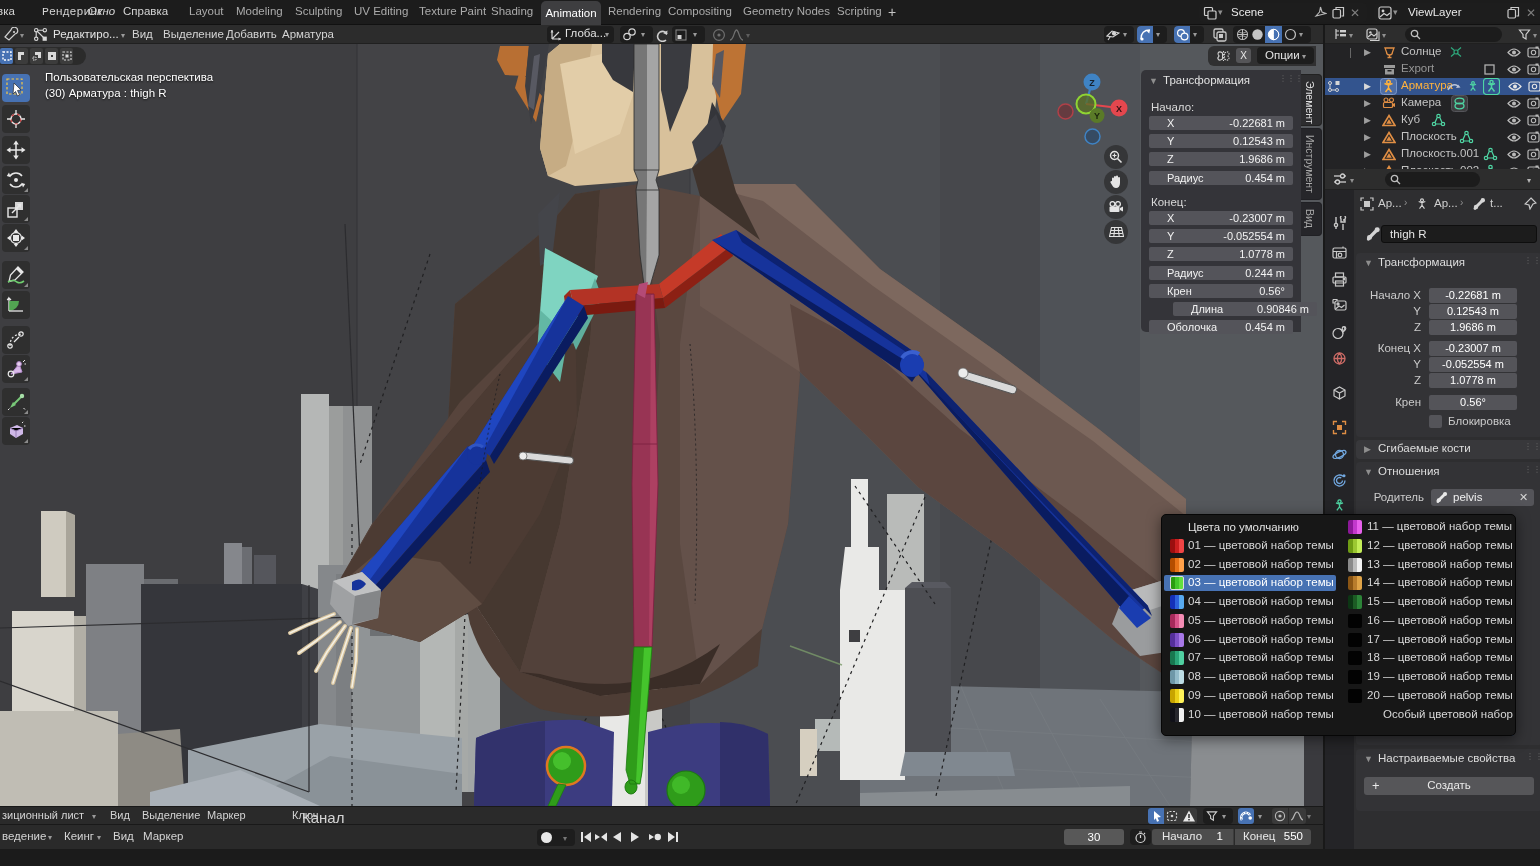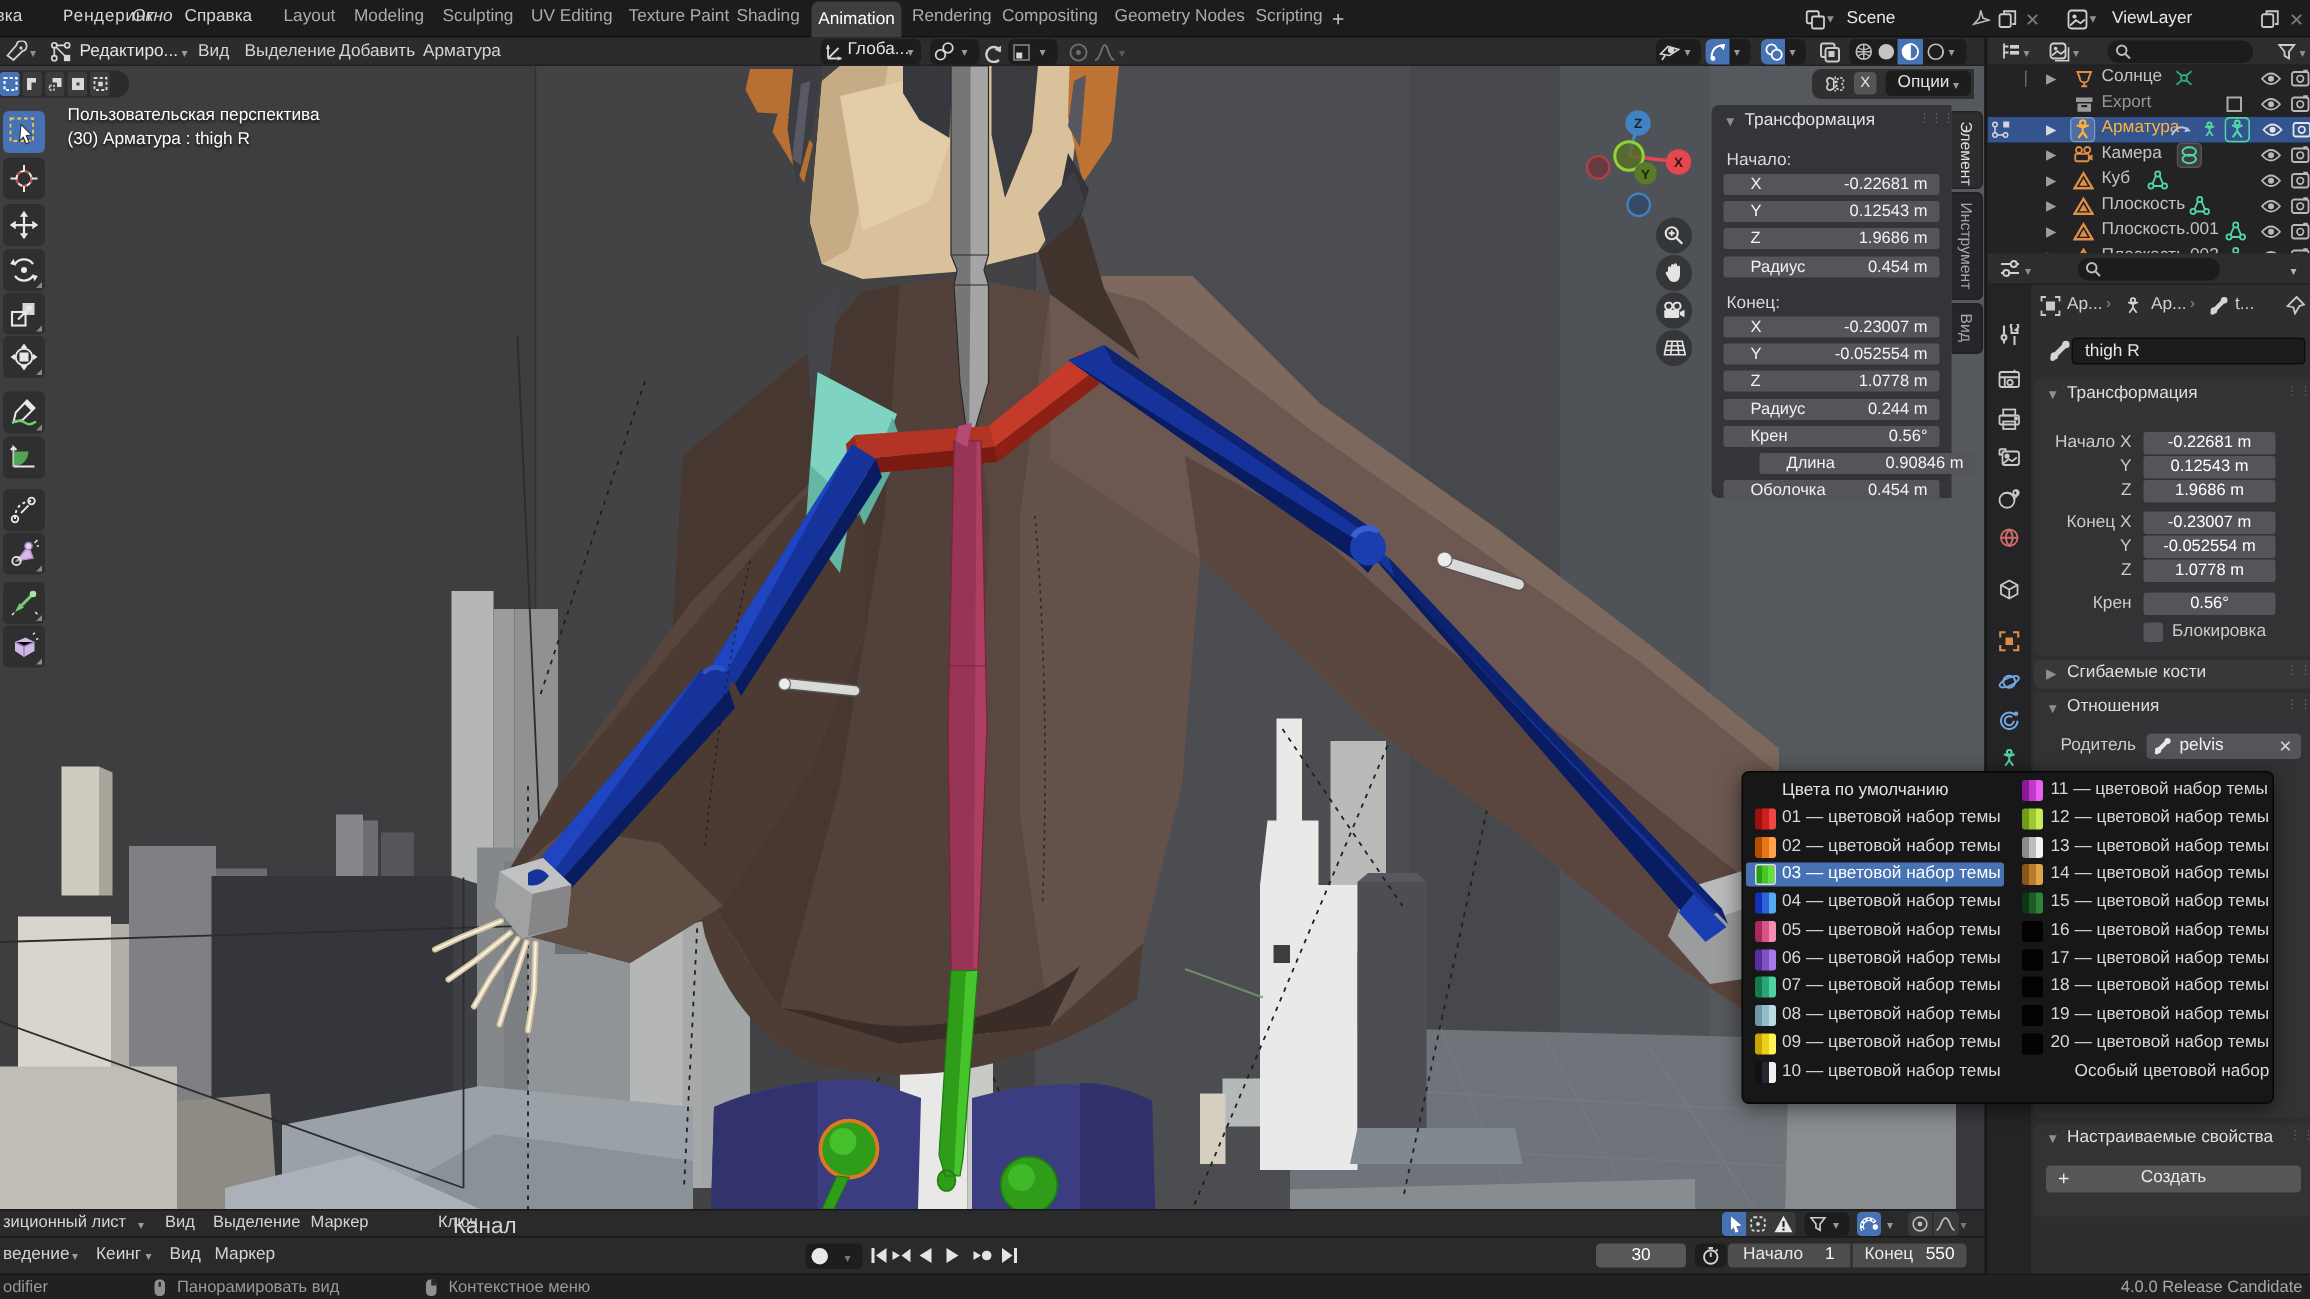--- a/index.html
+++ b/index.html
@@ -696,34 +696,20 @@
     <div class="abs" style="left:1152px;top:4px;width:82px;height:16px;background:#4d4d4d;border-radius:3px 0 0 3px;border-right:1px solid #3c3c3c;">
       <span class="abs" style="left:10px;top:1px;color:#e8e8e8;">Начало</span>
       <span class="abs" style="right:10px;top:1px;color:#fff;">1</span>
     </div>
     <div class="abs" style="left:1235px;top:4px;width:76px;height:16px;background:#4d4d4d;border-radius:0 3px 3px 0;">
       <span class="abs" style="left:8px;top:1px;color:#e8e8e8;">Конец</span>
       <span class="abs" style="right:8px;top:1px;color:#fff;">550</span>
     </div>
   </div>
 
-  <div class="abs" id="status" style="left:0;top:849px;width:1540px;height:17px;background:#212121;border-top:1px solid #161616;font-size:11px;color:#999999;">
-    <span class="abs" style="left:2px;top:2px;">odifier</span>
-    <svg class="abs" style="left:102px;top:2px;" width="9" height="13" viewBox="0 0 9 13">
-        <rect x="1" y="1" width="7" height="11" rx="3" fill="#8f8f8f"></rect>
-        <rect x="3.7" y="2.5" width="1.6" height="3.5" rx="0.8" fill="#2a2a2a"></rect>
-      </svg>
-    <span class="abs" style="left:118px;top:2px;">Панорамировать вид</span>
-    <svg class="abs" style="left:283px;top:2px;" width="9" height="13" viewBox="0 0 9 13">
-        <rect x="1" y="1" width="7" height="11" rx="3" fill="#8f8f8f"></rect>
-        <path d="M4.5 1 v4 h3.5 v-2 a3 3 0 0 0 -3.5 -2" fill="#2a2a2a"></path>
-      </svg>
-    <span class="abs" style="left:299px;top:2px;">Контекстное меню</span>
-    <span class="abs" style="right:5px;top:2px;color:#a8a8a8;">4.0.0 Release Candidate</span>
-  </div>
 
   <div class="abs" id="outliner" style="left:1323px;top:25px;width:217px;height:144px;background:#28282a;border-left:2px solid #191919;overflow:hidden;font-size:11.5px;color:#c3c3c3;">
     <div class="abs" style="left:0;top:0;width:217px;height:19px;background:#2d2d2d;border-bottom:1px solid #202020;">
       <svg class="abs" style="left:9px;top:3px;" width="14" height="13" viewBox="0 0 14 13">
           <path d="M2 1 v10 M2 3 h3 M2 7 h3" stroke="#cecece" stroke-width="1.2" fill="none"></path>
           <rect x="6" y="2" width="6" height="2.4" fill="#cecece"></rect>
           <rect x="6" y="6" width="6" height="2.4" fill="#cecece"></rect>
         </svg>
       <span class="abs" style="left:24px;top:6px;color:#909090;font-size:8px;">▾</span>
       <svg class="abs" style="left:41px;top:3px;" width="14" height="14" viewBox="0 0 14 14">

